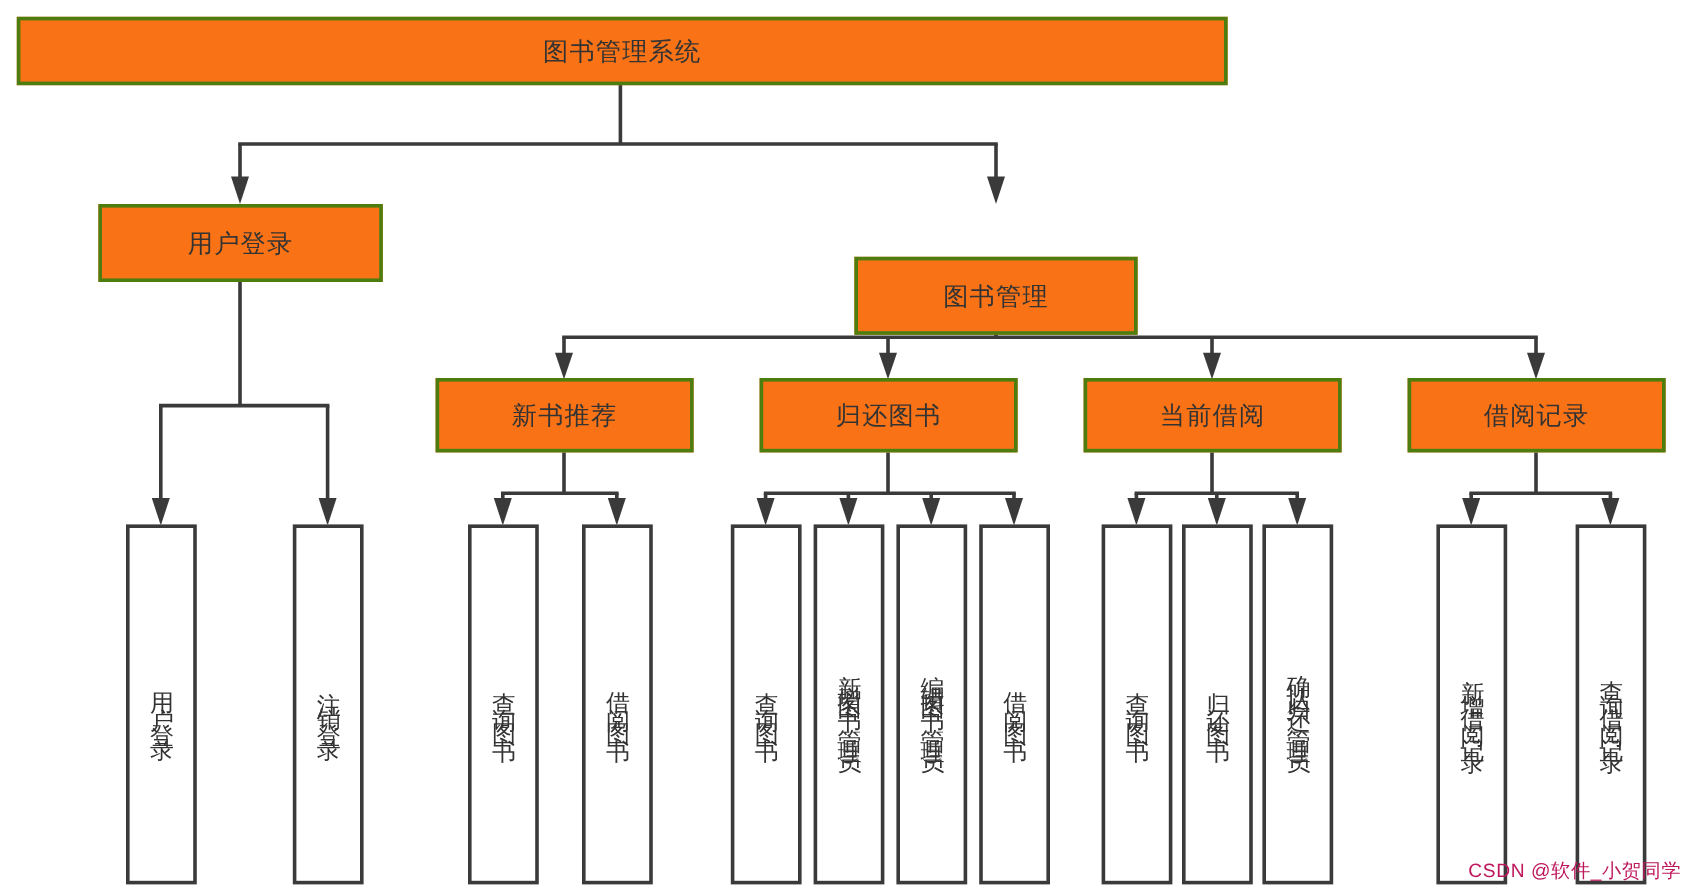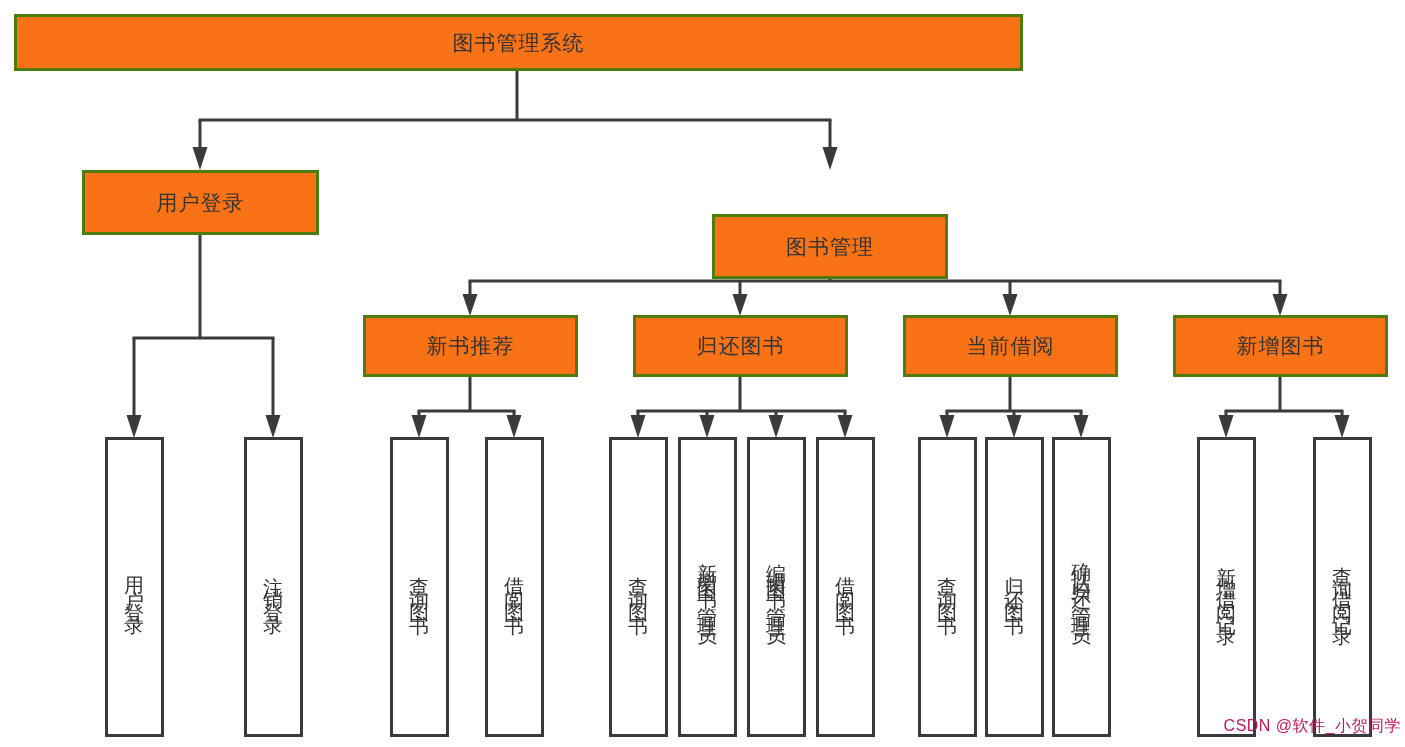--- a/index.html
+++ b/index.html
@@ -109,21 +109,21 @@
   <div class="box l3 s0">
     <span>新书推荐</span>
   </div>
   <div class="box l3 s1">
     <span>归还图书</span>
   </div>
   <div class="box l3 s2">
     <span>当前借阅</span>
   </div>
   <div class="box l3 s3">
-    <span>新增图书</span>
+    <span>借阅记录</span>
   </div>
 
   <div class="leaf f1">
     <span class="vtext ls-wide">用户登录</span>
   </div>
   <div class="leaf f2">
     <span class="vtext ls-wide">注销登录</span>
   </div>
 
   <div class="leaf f3">

